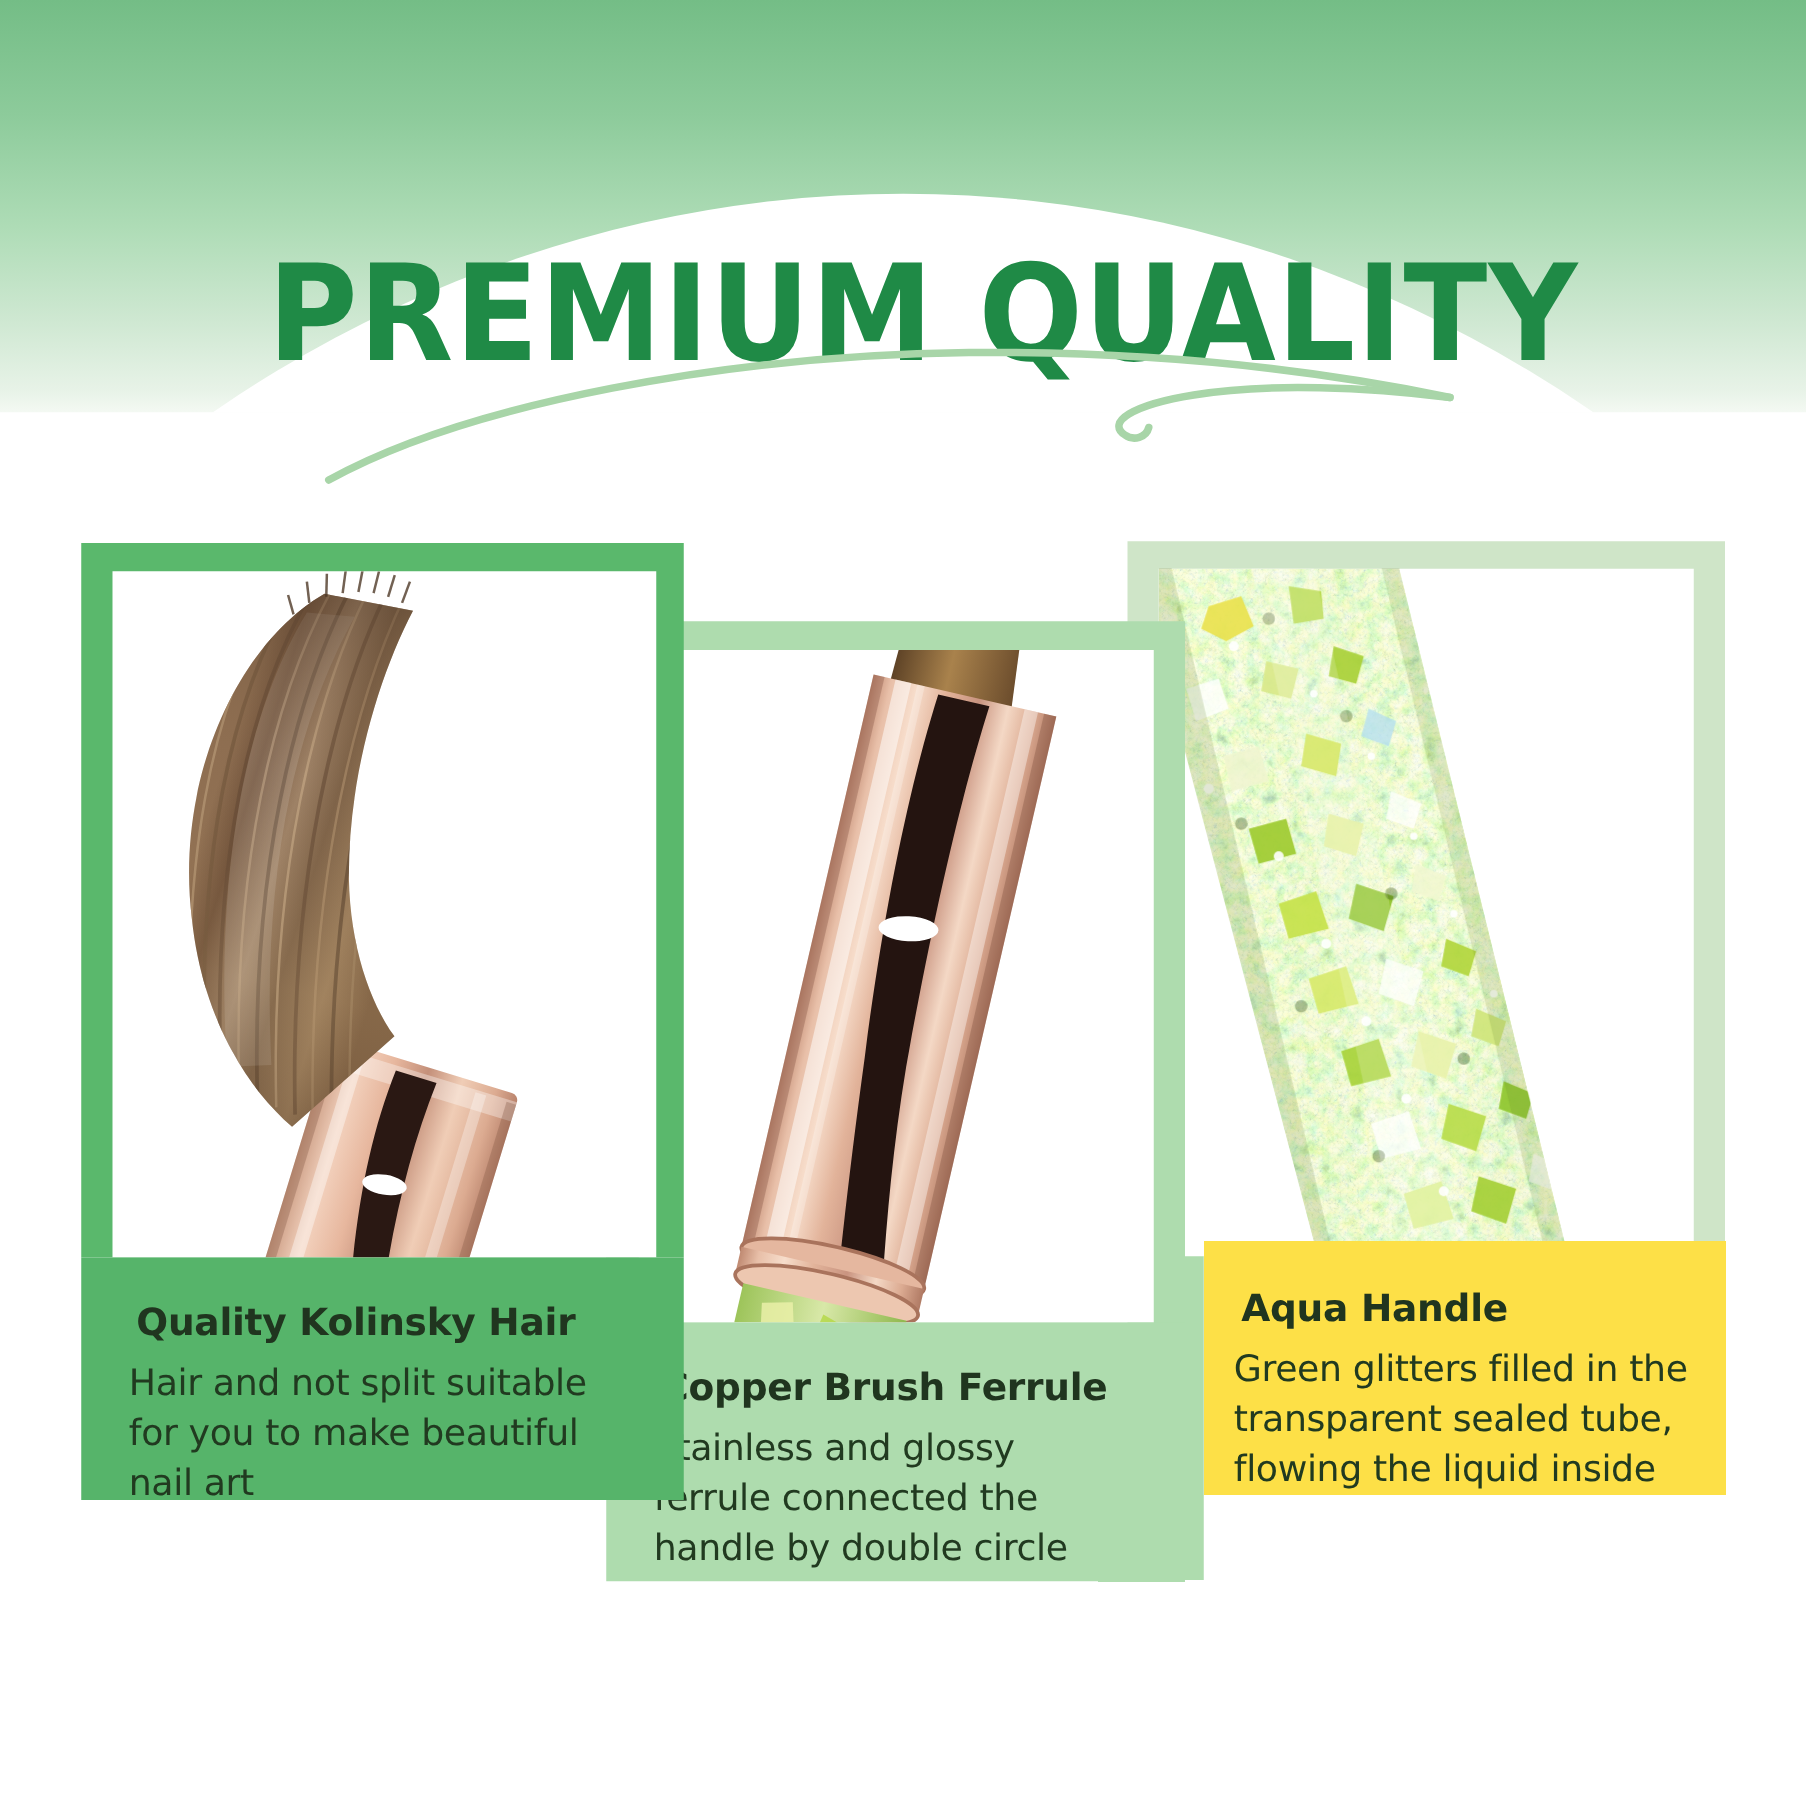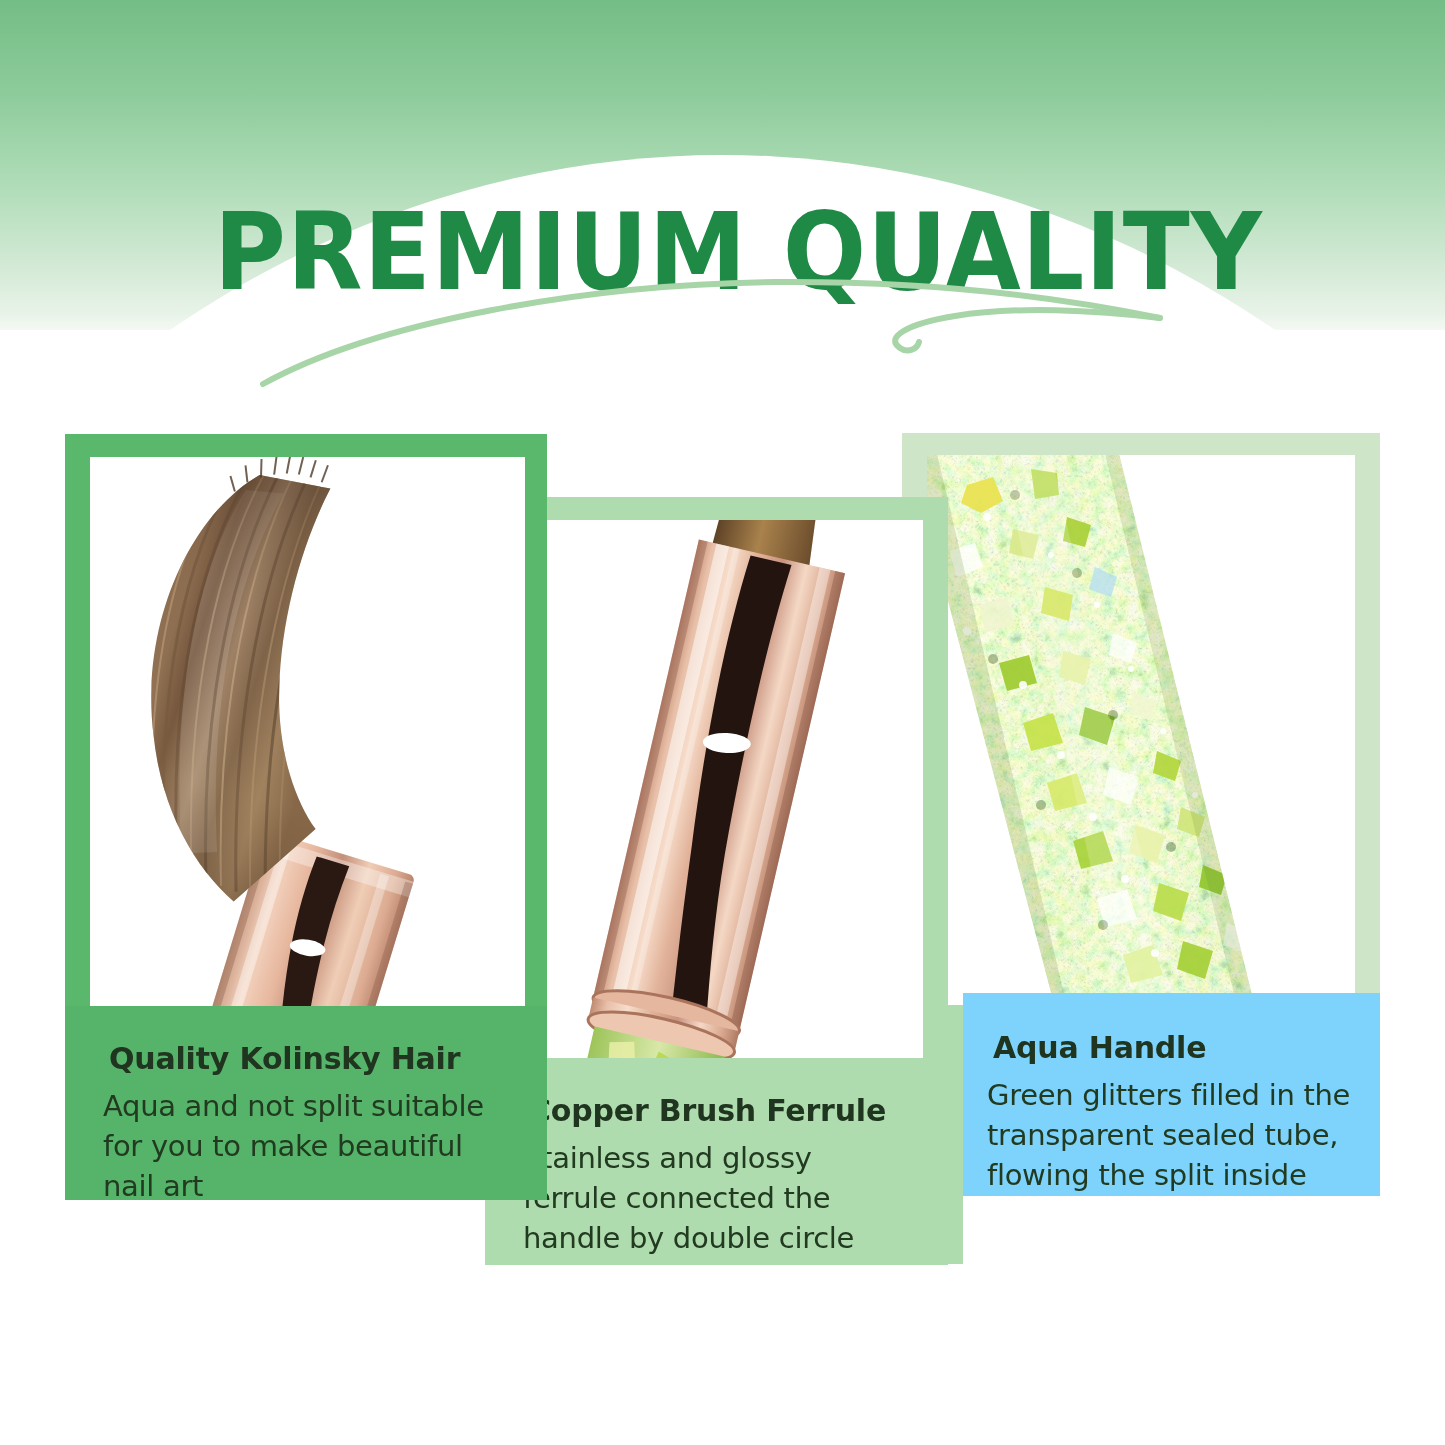--- a/index.html
+++ b/index.html
@@ -82,21 +82,21 @@
   #card2 .frame{width:463px;height:561px;background:#aedcae;}
   #card2 .photo{left:26px;top:23px;width:412px;height:538px;}
   #card2 .panel{left:0;top:561px;width:463px;height:207px;background:#aedcae;padding:30px 38px 0 38px;}
 
   
   #card3{left:902px;top:433px;width:478px;height:831px;z-index:1;}
   #card3 .frame{width:478px;height:572px;background:#cfe5c8;}
   #card3 .photo{left:25px;top:22px;width:428px;height:550px;}
   
   #card3 .rail{position:absolute;left:0;top:560px;width:61px;height:271px;background:#aedcae;}
-  #card3 .panel{left:61px;top:560px;width:417px;height:203px;background:#7dd3fc;padding:32px 8px 0 24px;}
+  #card3 .panel{left:61px;top:560px;width:417px;height:203px;background:#fde047;padding:32px 8px 0 24px;}
 
   
   .art{position:absolute;left:0;top:0;width:100%;height:100%;}
 </style>
 </head>
 <body>
 
 <div id="banner">
   <div id="banner-fill"></div>
   <div id="banner-arc"></div>
@@ -208,21 +208,21 @@
         <polygon points="72,-10 122,-10 250,560 196,560" fill="#ffffff" opacity="0.17"></polygon>
 
         <polygon points="-20,-10 8,-10 142,560 116,560" fill="#5e7a28" opacity="0.18"></polygon>
         <polygon points="176,-10 190,-10 330,560 312,560" fill="#5e7a28" opacity="0.16"></polygon>
       </g>
     </svg>
   </div>
 
   <div class="panel">
     <h3>Aqua Handle</h3>
-    <p>Green glitters filled in the transparent sealed tube, flowing the split inside</p>
+    <p>Green glitters filled in the transparent sealed tube, flowing the liquid inside</p>
   </div>
 </div>
 
 <div class="card" id="card1">
   <div class="frame"></div>
 
   <div class="photo">
     <svg class="art" viewBox="0 0 435 549" preserveAspectRatio="none" xmlns="http://www.w3.org/2000/svg">
       <defs>
         <linearGradient id="hairG" x1="0.12" y1="0" x2="0.95" y2="0.1">
@@ -303,21 +303,21 @@
             <path d="M180 14 L 182 -4" fill="none"></path>
           <path d="M108 32 L 102 16" fill="none"></path>
             <path d="M98 44 L 90 30" fill="none"></path>
         </g>
       </g>
     </svg>
   </div>
 
   <div class="panel">
     <h3>Quality Kolinsky Hair</h3>
-    <p>Aqua and not split suitable for you to make beautiful nail art</p>
+    <p>Hair and not split suitable for you to make beautiful nail art</p>
   </div>
 </div>
 
 <div class="card" id="card2">
   <div class="frame"></div>
 
   <div class="photo">
     <svg class="art" viewBox="0 0 412 538" preserveAspectRatio="none" xmlns="http://www.w3.org/2000/svg">
       <defs>
         <linearGradient id="ferG2" x1="0" y1="0" x2="1" y2="0">

